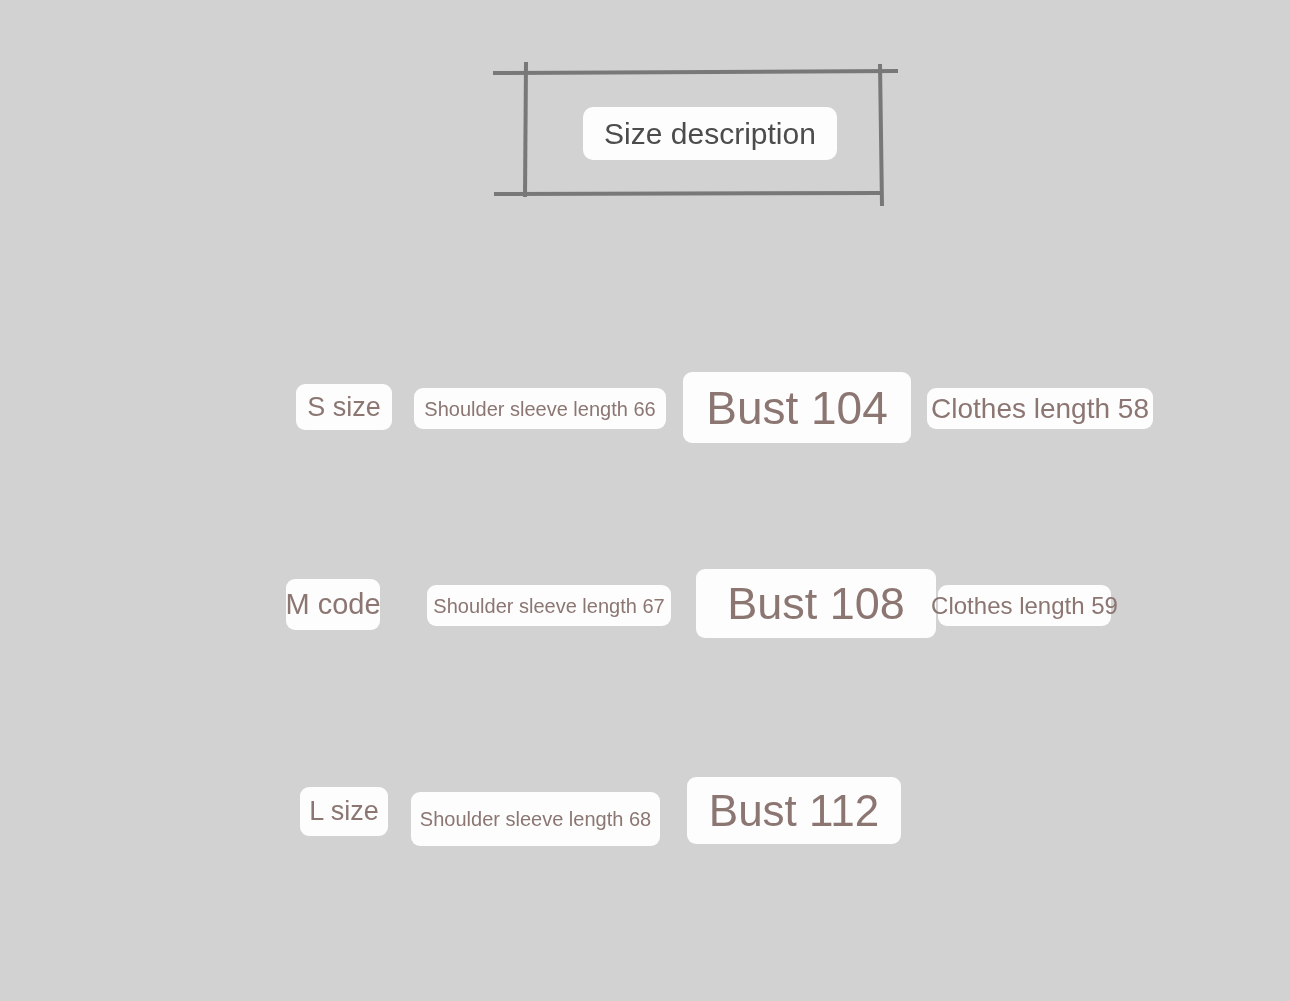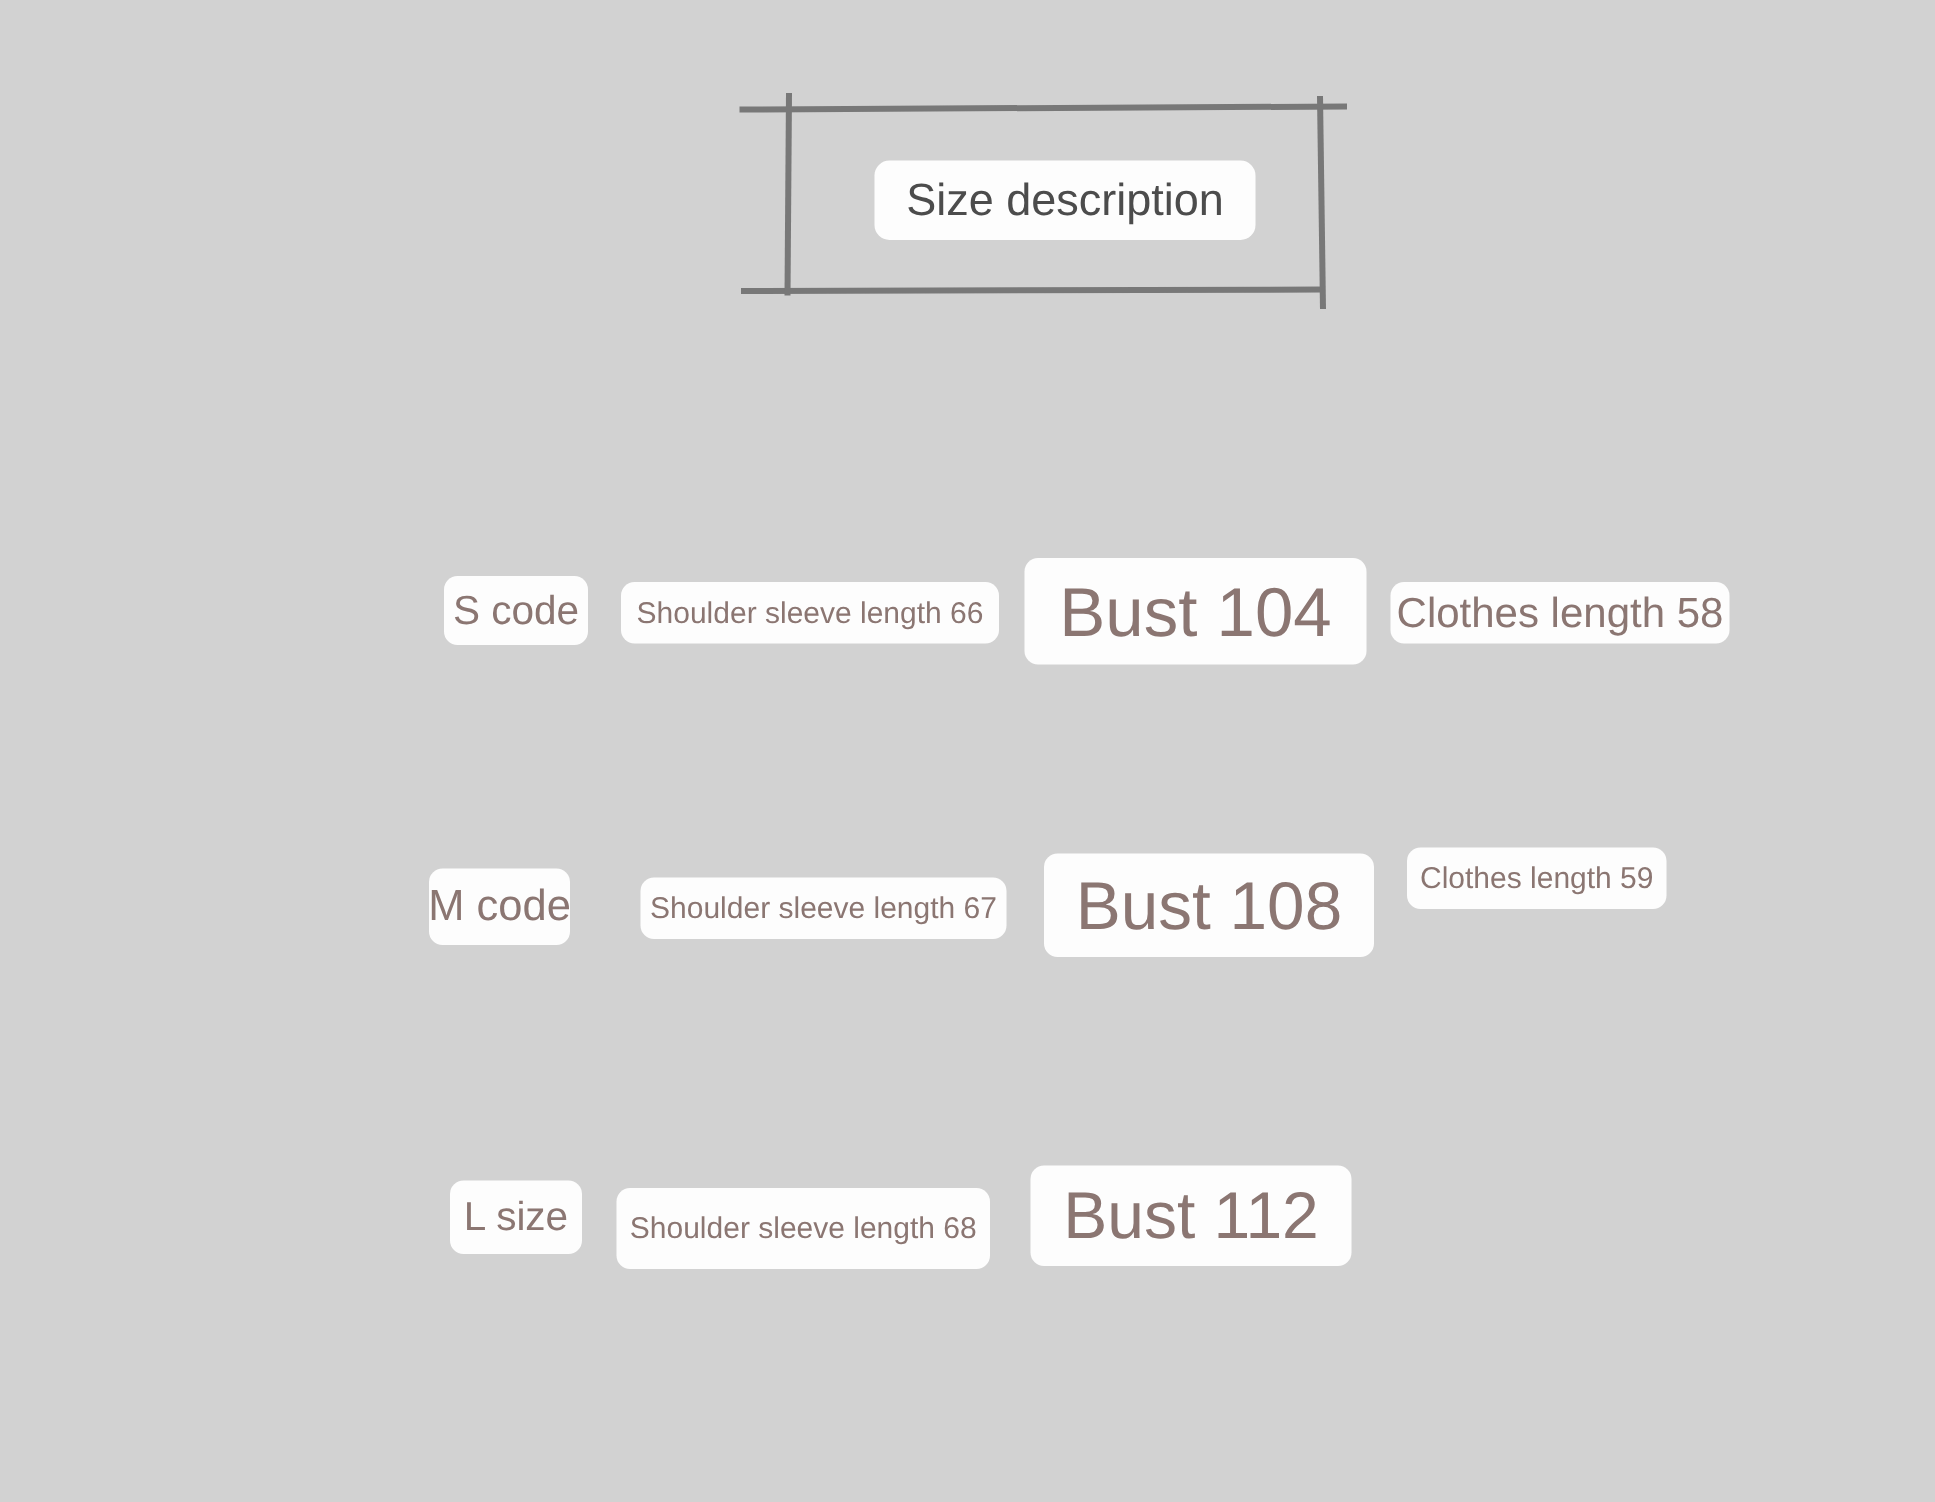--- a/index.html
+++ b/index.html
@@ -41,43 +41,43 @@
     margin-left: 10px;
   }
   
   .r1-size     { left: 296px; top: 384px; width: 96px;  height: 46px; font-size: 27px; }
   .r1-shoulder { left: 414px; top: 388px; width: 252px; height: 41px; font-size: 20px; }
   .r1-bust     { left: 683px; top: 372px; width: 228px; height: 71px; font-size: 46px; text-align: right; }
   .r1-clothes  { left: 927px; top: 388px; width: 226px; height: 41px; font-size: 28px; }
   
   .r2-size     { left: 286px; top: 579px; width: 94px; height: 51px; font-size: 29px; }
   .r2-shoulder { left: 427px; top: 585px; width: 244px; height: 41px; font-size: 20px; }
-  .r2-bust     { left: 696px; top: 569px; width: 220px; height: 69px; font-size: 45px; }
-  .r2-clothes  { left: 938px; top: 565px; width: 173px; height: 41px; font-size: 20px; }
+  .r2-bust     { left: 696px; top: 569px; width: 240px; height: 69px; font-size: 45px; }
+  .r2-clothes  { left: 938px; top: 585px; width: 173px; height: 41px; font-size: 24px; }
   
   .r3-size     { left: 300px; top: 787px; width: 88px;  height: 49px; font-size: 27px; }
   .r3-shoulder { left: 411px; top: 792px; width: 249px; height: 54px; font-size: 20px; }
   .r3-bust     { left: 687px; top: 777px; width: 214px; height: 67px; font-size: 44px; }
   .r3-clothes  { left: 927px; top: 792px; width: 190px; height: 41px; font-size: 20px; }
 </style>
 </head>
 <body>
 
 <div class="page">
 
   <svg class="frame-svg" width="1290" height="1001" viewBox="0 0 1290 1001" aria-hidden="true">
     <line x1="493" y1="73" x2="898" y2="71" stroke="#787878" stroke-width="4"></line>
     <line x1="494" y1="194" x2="882" y2="193" stroke="#787878" stroke-width="4"></line>
     <line x1="526" y1="62" x2="525" y2="197" stroke="#787878" stroke-width="4"></line>
     <line x1="880" y1="64" x2="882" y2="206" stroke="#787878" stroke-width="4"></line>
   </svg>
 
   <div class="pill title-pill">Size description</div>
 
-  <div class="pill r1-size">S code</div>
+  <div class="pill r1-size">S size</div>
   <div class="pill r1-shoulder">Shoulder sleeve length 66</div>
   <div class="pill r1-bust">Bust 104</div>
   <div class="pill r1-clothes">Clothes length 58</div>
 
   <div class="pill r2-size">M code</div>
   <div class="pill r2-shoulder">Shoulder sleeve length 67</div>
   <div class="pill r2-bust">Bust 108</div>
   <div class="pill r2-clothes">Clothes length 59</div>
 
   <div class="pill r3-size">L size</div>

